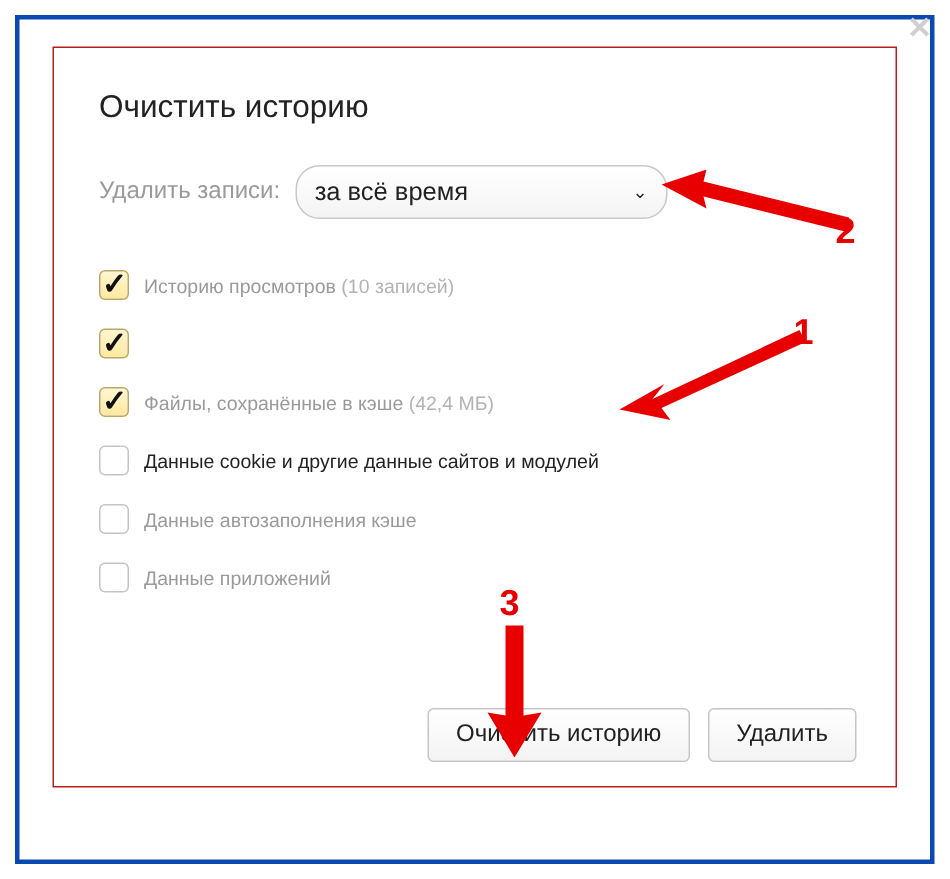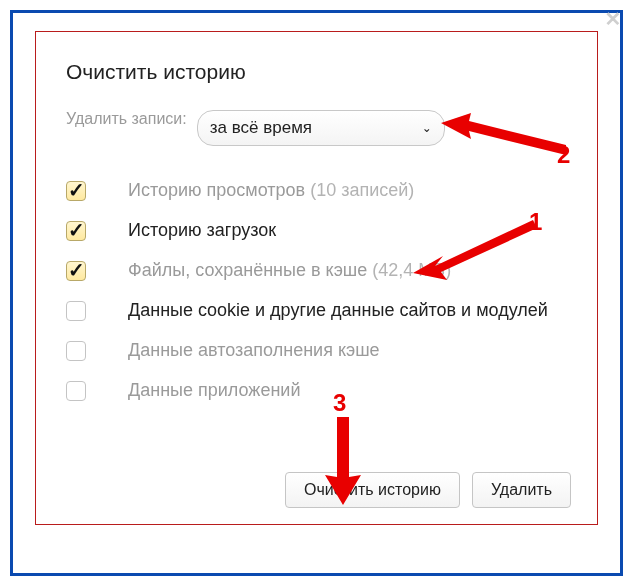--- a/index.html
+++ b/index.html
@@ -37,20 +37,21 @@
     background: #fff;
     padding: 28px 30px 0 30px;
   }
   .title {
     font-size: 21px;
     color: #222;
     margin-bottom: 26px;
   }
   .row-select {
     display: flex;
+    align-items: center;
     gap: 10px;
     margin-bottom: 34px;
   }
   .lbl {
     font-size: 16px;
     color: #9a9a9a;
   }
   .select {
     display: inline-flex;
     align-items: center;
@@ -89,21 +90,21 @@
     border-color: #b8a868;
   }
   .cb.checked::after {
     content: "✓";
     position: absolute;
     left: 1px; top: -4px;
     font-size: 20px;
     font-weight: bold;
     color: #111;
   }
-  .opt-label { font-size: 18px; color: #9a9a9a; margin-left: 32px; }
+  .opt-label { font-size: 13px; color: #9a9a9a; }
   .opt-label.strong { color: #222; }
   .hint { color: #b3b3b3; }
   .btnbar {
     position: absolute;
     bottom: 16px; right: 26px;
     display: flex; gap: 12px;
   }
   .btn {
     border: 1px solid #c5c5c5;
     border-radius: 4px;
@@ -159,21 +160,20 @@
       </div>
     </div>
 
     <div class="opts" id="opts">
         <div class="opt">
           <div class="cb checked"></div>
           <span class="opt-label">Историю просмотров <span class="hint">(10 записей)</span></span>
         </div>
         <div class="opt">
           <div class="cb checked"></div>
-          <span class="opt-label strong">Историю загрузок</span>
         </div>
         <div class="opt">
           <div class="cb checked"></div>
           <span class="opt-label">Файлы, сохранённые в кэше <span class="hint">(42,4 МБ)</span></span>
         </div>
         <div class="opt">
           <div class="cb"></div>
           <span class="opt-label strong">Данные cookie и другие данные сайтов и модулей</span>
         </div>
         <div class="opt">

